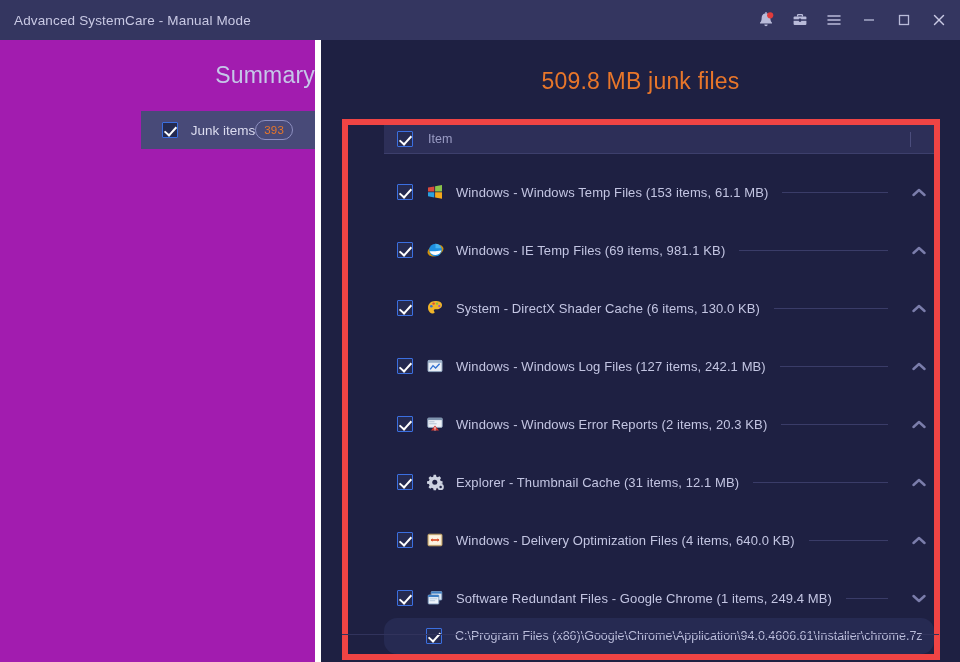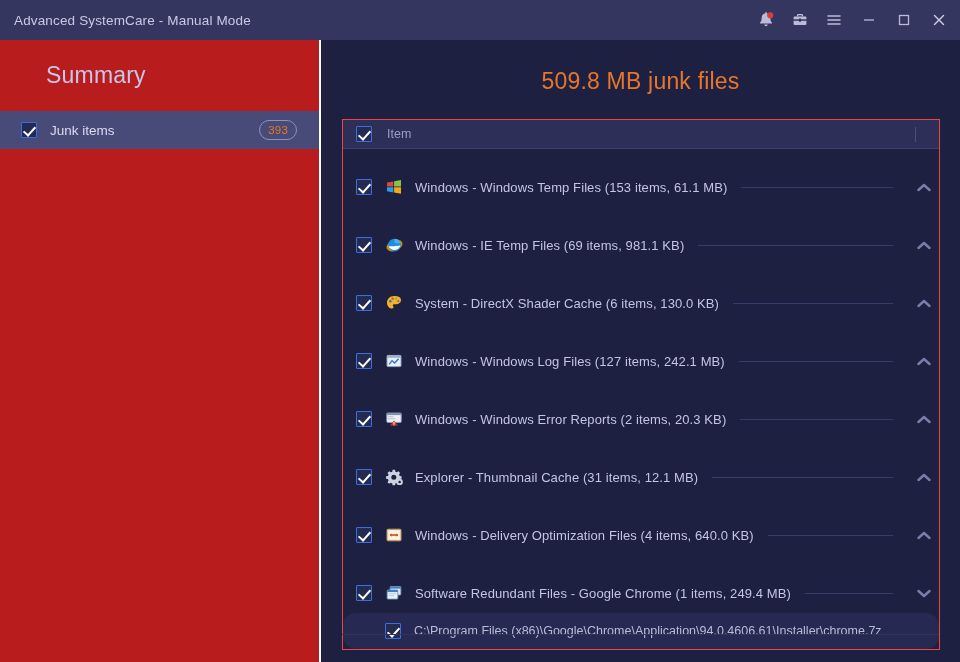--- a/index.html
+++ b/index.html
@@ -39,23 +39,23 @@
   }
   .tb-btn.win { width: 35px; }
   .tb-btn svg { display: block; }
 
   
   .body-wrap { flex: 1 1 auto; display: flex; min-height: 0; }
 
   
   .sidebar {
     width: 321px; flex: 0 0 321px;
-    background: #b91c1c;
-    border-right: 2px solid #ffffff;
-    display: flex; flex-direction: column;
+    background: #a21caf;
+    border-right: 6px solid #ffffff;
+    display: flex; flex-direction: column; align-items: flex-end;
   }
   .sidebar-title {
     font-size: 23px;
     color: #c5c7e8;
     padding: 22px 0 0 46px;
     font-weight: normal;
     letter-spacing: .2px;
   }
   .sidebar-list { margin-top: 22px; }
   .sb-item {
@@ -116,23 +116,23 @@
     font-size: 23px;
     color: #e8762a;
     font-weight: normal;
     padding-top: 28px;
     letter-spacing: .2px;
   }
 
   
   .list-panel {
     margin: 24px 20px 0 21px;
-    border: 1px solid #ef4444;
+    border: 6px solid #ef4444;
     background: #1e2042;
-    display: flex; flex-direction: column;
+    display: flex; flex-direction: column; padding-left: 36px;
   }
   .list-header {
     height: 29px;
     background: #2d2f58;
     border-bottom: 1px solid #3d3f6c;
     display: flex; align-items: center;
     padding: 0 0 0 13px;
     position: relative;
   }
   .list-header .hdr-label {

